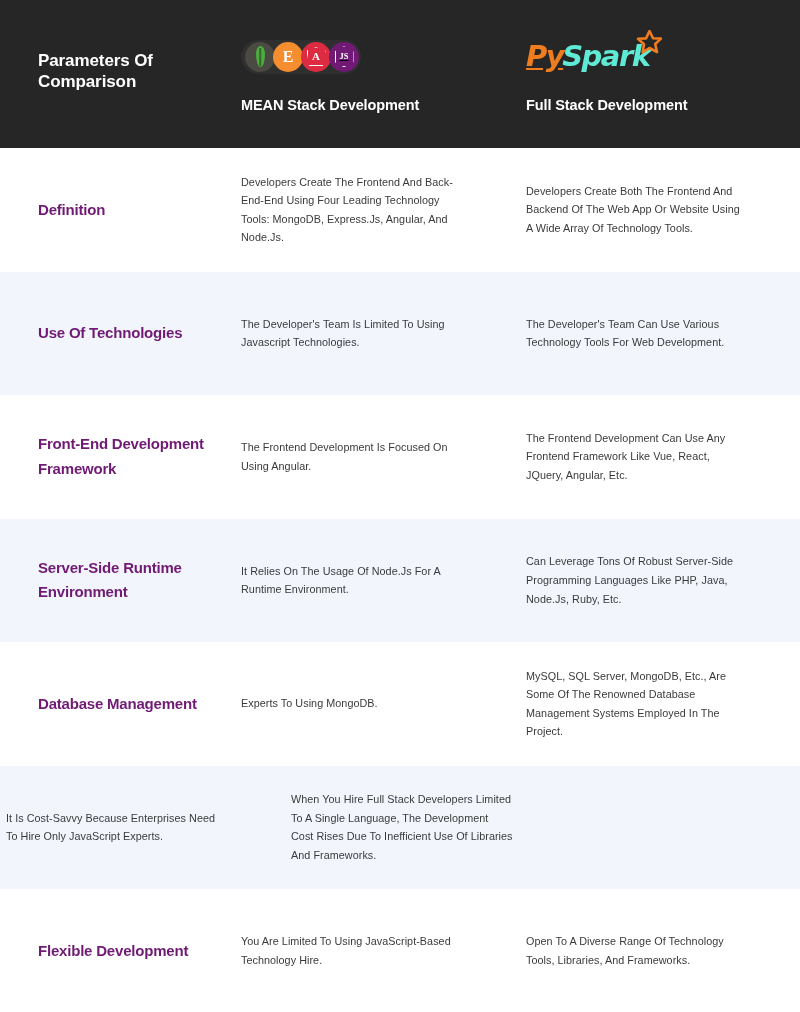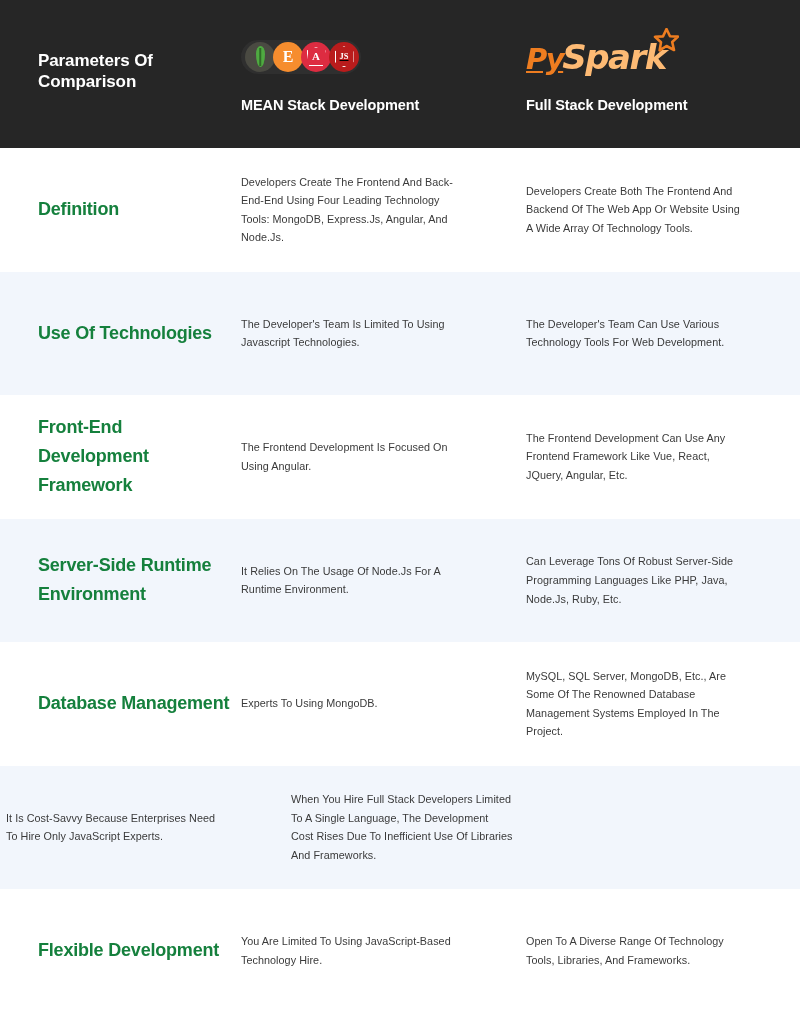--- a/index.html
+++ b/index.html
@@ -114,21 +114,21 @@
     justify-content: center;
   }
   .ic-angular .shield span {
     color: #ffffff;
     font-size: 11px;
     font-weight: bold;
     font-family: "Liberation Serif", serif;
     line-height: 1;
     margin-top: -1px;
   }
-  .ic-node { background: #b91c1c; text-decoration: underline; }
+  .ic-node { background: #701a75; text-decoration: underline; }
   .ic-node .hex {
     width: 19px; height: 21px;
     border: 1.6px solid #ffffff;
     clip-path: polygon(50% 0%, 100% 25%, 100% 75%, 50% 100%, 0% 75%, 0% 25%);
     display: flex;
     align-items: center;
     justify-content: center;
   }
   .ic-node .hex span {
     color: #ffffff;
@@ -148,22 +148,22 @@
   .ps-py {
     color: #ee7d20;
     font-size: 29px;
     font-weight: bold;
     font-style: italic;
     font-family: "DejaVu Sans", sans-serif;
     letter-spacing: -1.5px;
     text-decoration: underline;
   }
   .ps-spark {
-    color: #fdba74;
-    font-size: 34px;
+    color: #5eead4;
+    font-size: 29px;
     font-weight: bold;
     font-style: italic;
     font-family: "DejaVu Sans", sans-serif;
     letter-spacing: -1.5px;
     margin-left: -1px;
   }
   .ps-star {
     position: absolute;
     right: -13px;
     top: -12px;
@@ -180,22 +180,22 @@
   }
   .row.alt { background: #f2f6fc; }
 
   .row .col-param,
   .row .col-mean,
   .row .col-full {
     display: flex;
     align-items: center;
   }
   .param-label {
-    color: #15803d;
-    font-size: 18px;
+    color: #701a75;
+    font-size: 15px;
     font-weight: bold;
     line-height: 1.62;
     letter-spacing: -0.2px;
   }
   .cell-text {
     color: #3a3a3a;
     font-size: 10.8px;
     line-height: 1.72;
     letter-spacing: 0.05px;
     max-width: 215px;

